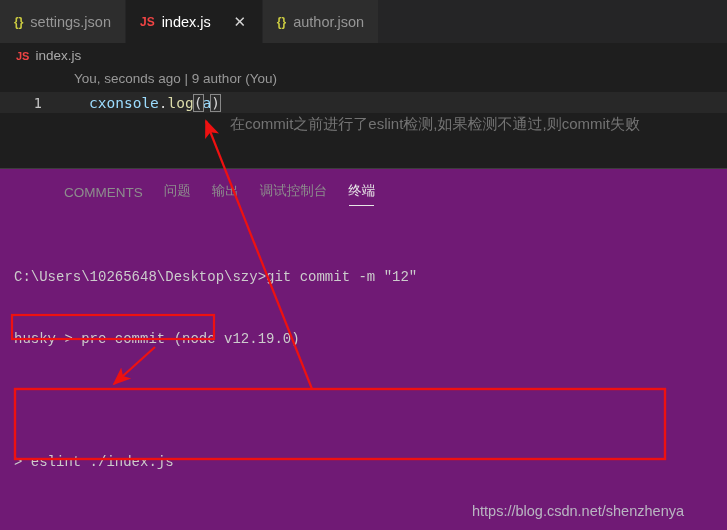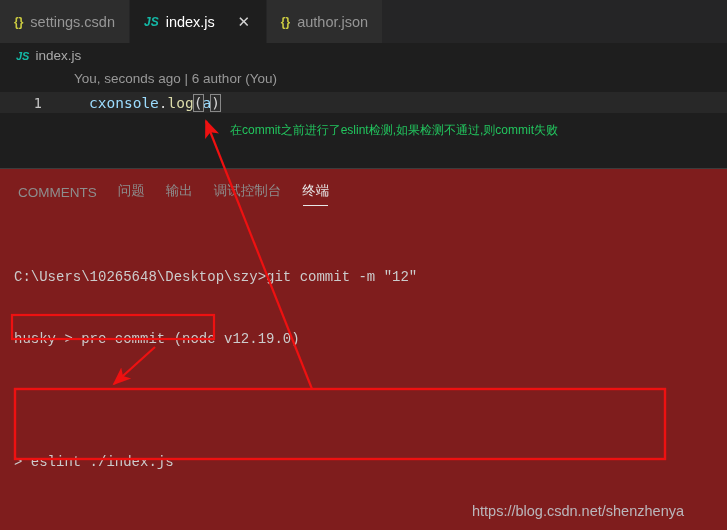--- a/index.html
+++ b/index.html
@@ -43,21 +43,21 @@
   .tab.active {
     background: #1e1e1e;
     color: #ffffff;
   }
   .tab .filetype {
     font-size: 12px;
     font-weight: bold;
     font-family: "Liberation Sans", sans-serif;
   }
   .ft-json { color: #cbcb41; }
-  .ft-js   { color: #14b8a6; font-style: italic; }
+  .ft-js   { color: #ef4444; }
   .tab-close {
     margin-left: 14px;
     font-size: 15px;
     color: #d4d4d4;
     line-height: 1;
     width: 16px;
     text-align: center;
   }
 
   
@@ -137,36 +137,37 @@
     font-family: "DejaVu Sans Mono", monospace;
     font-size: 13.5px;
     color: #6a6a6a;
     white-space: pre;
   }
 
   
   .anno-text {
     position: absolute;
     left: 230px;
-    top: 122px;
-    font-size: 12px;
-    color: #22c55e;
+    top: 115px;
+    font-size: 15px;
+    color: #737373;
     white-space: nowrap;
     font-family: "Liberation Sans", sans-serif;
   }
 
   
   .panel {
     position: absolute;
     left: 0;
     right: 0;
     top: 168px;
     bottom: 0;
-    background: #7f1d1d;
+    background: #701a75;
     border-top: 1px solid #3c3c3c;
+    padding-left: 46px;
   }
   .panel-tabs {
     display: flex;
     align-items: flex-end;
     gap: 21px;
     padding-left: 18px;
     height: 40px;
   }
   .panel-tab {
     position: relative;
@@ -223,40 +224,40 @@
   }
 </style>
 </head>
 <body>
 
 <div id="app">
 
   <div class="tabbar">
     <div class="tab">
       <span class="filetype ft-json">{}</span>
-      <span>settings.csdn</span>
+      <span>settings.json</span>
     </div>
     <div class="tab active">
       <span class="filetype ft-js">JS</span>
       <span>index.js</span>
       <span class="tab-close">✕</span>
     </div>
     <div class="tab">
       <span class="filetype ft-json">{}</span>
       <span>author.json</span>
     </div>
   </div>
 
   <div class="breadcrumb">
     <span class="filetype ft-js">JS</span>
     <span>index.js</span>
   </div>
 
   <div class="editor">
-    <div class="codelens">You, seconds ago | 6 author (You)</div>
+    <div class="codelens">You, seconds ago | 9 author (You)</div>
     <div class="codeline">
       <span class="linenum">1</span>
       <span class="codetext"><span class="tok-ident">cxonsole</span><span class="tok-punct">.</span><span class="tok-fn">log</span><span class="tok-punct bracket-hl">(</span><span class="tok-var">a</span><span class="tok-punct bracket-hl">)</span><span class="caret"></span></span>
     </div>
   </div>
 
   <div class="anno-text">在commit之前进行了eslint检测,如果检测不通过,则commit失败</div>
 
   <div class="panel">
     <div class="panel-tabs">

